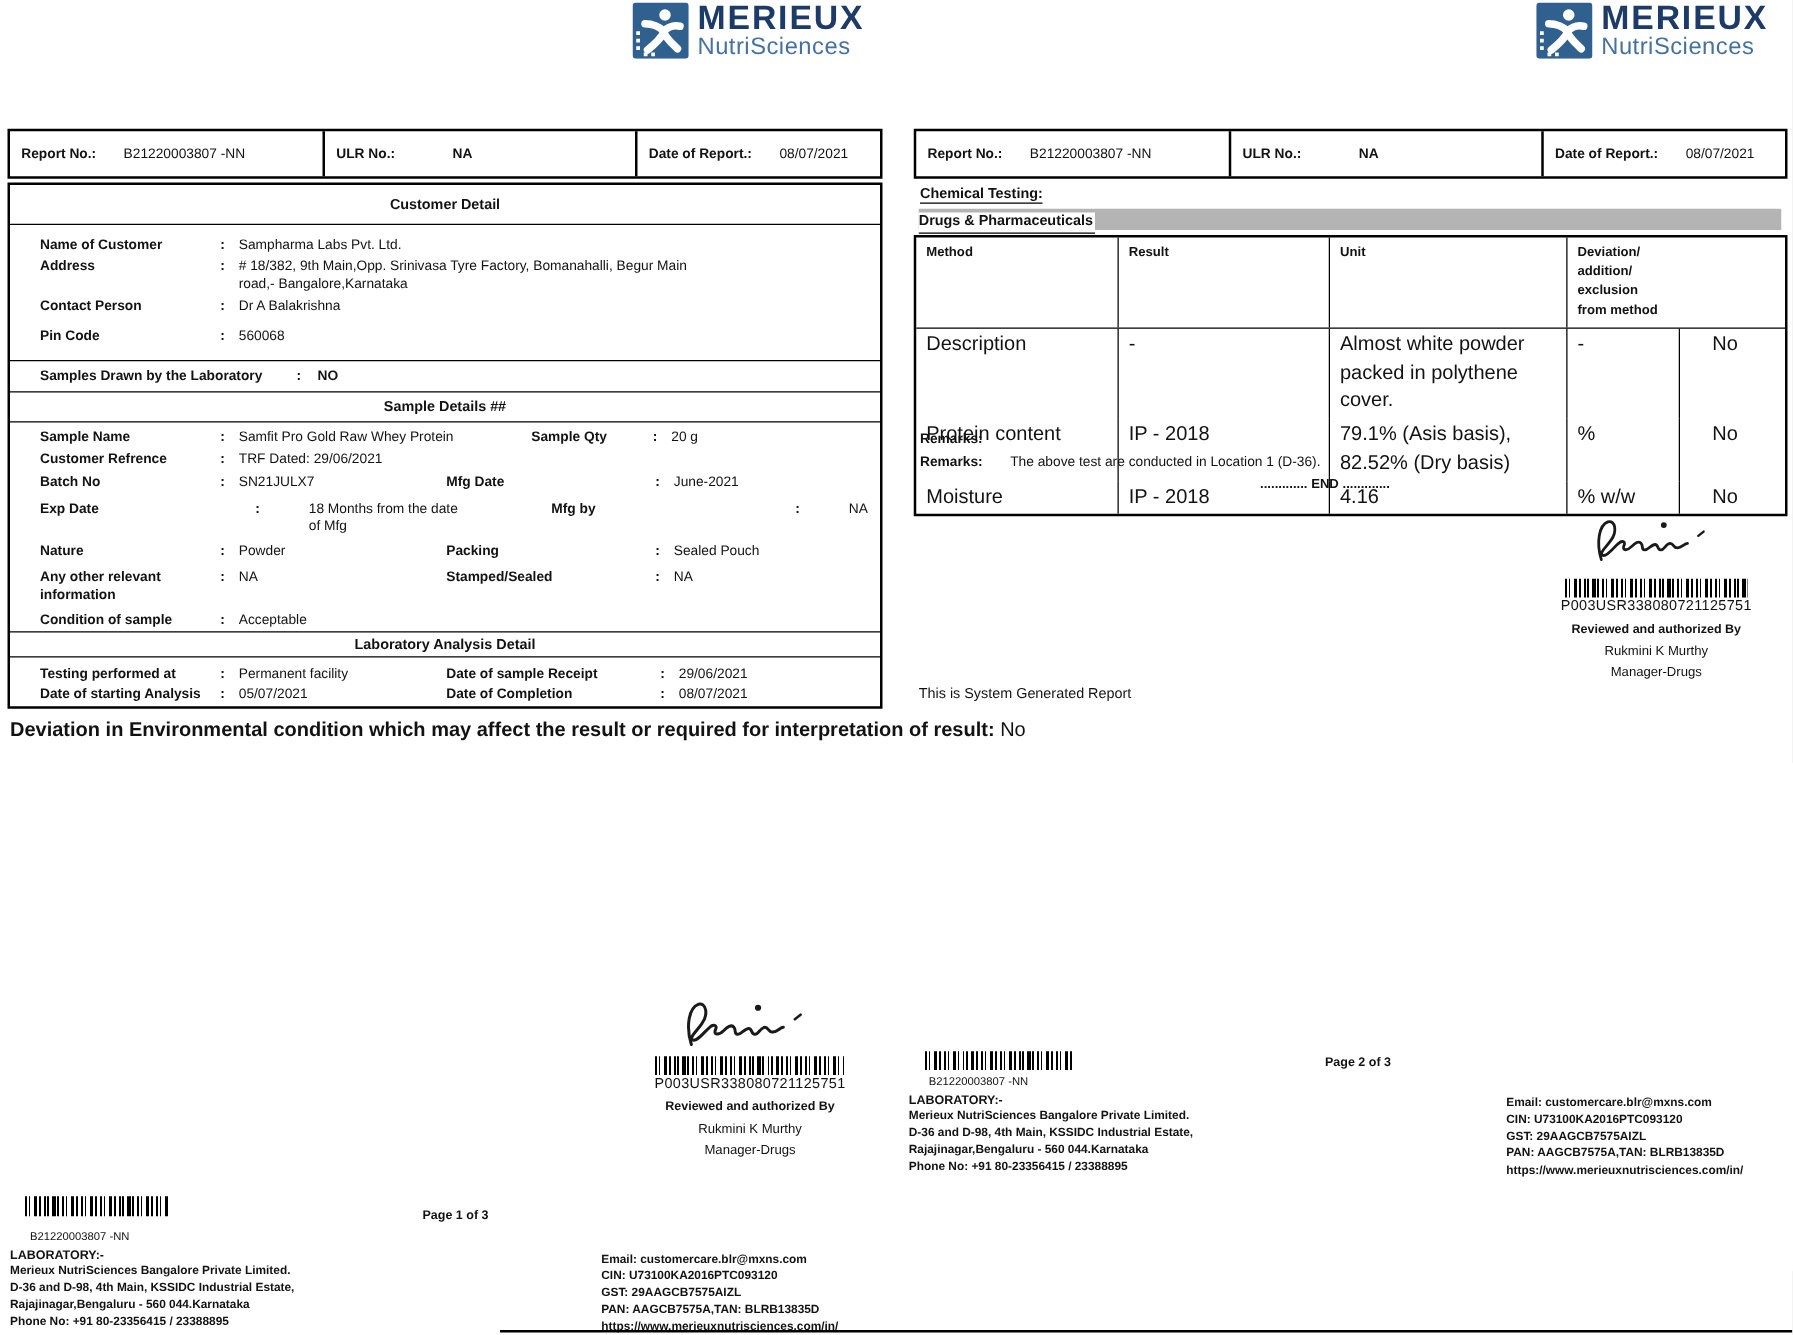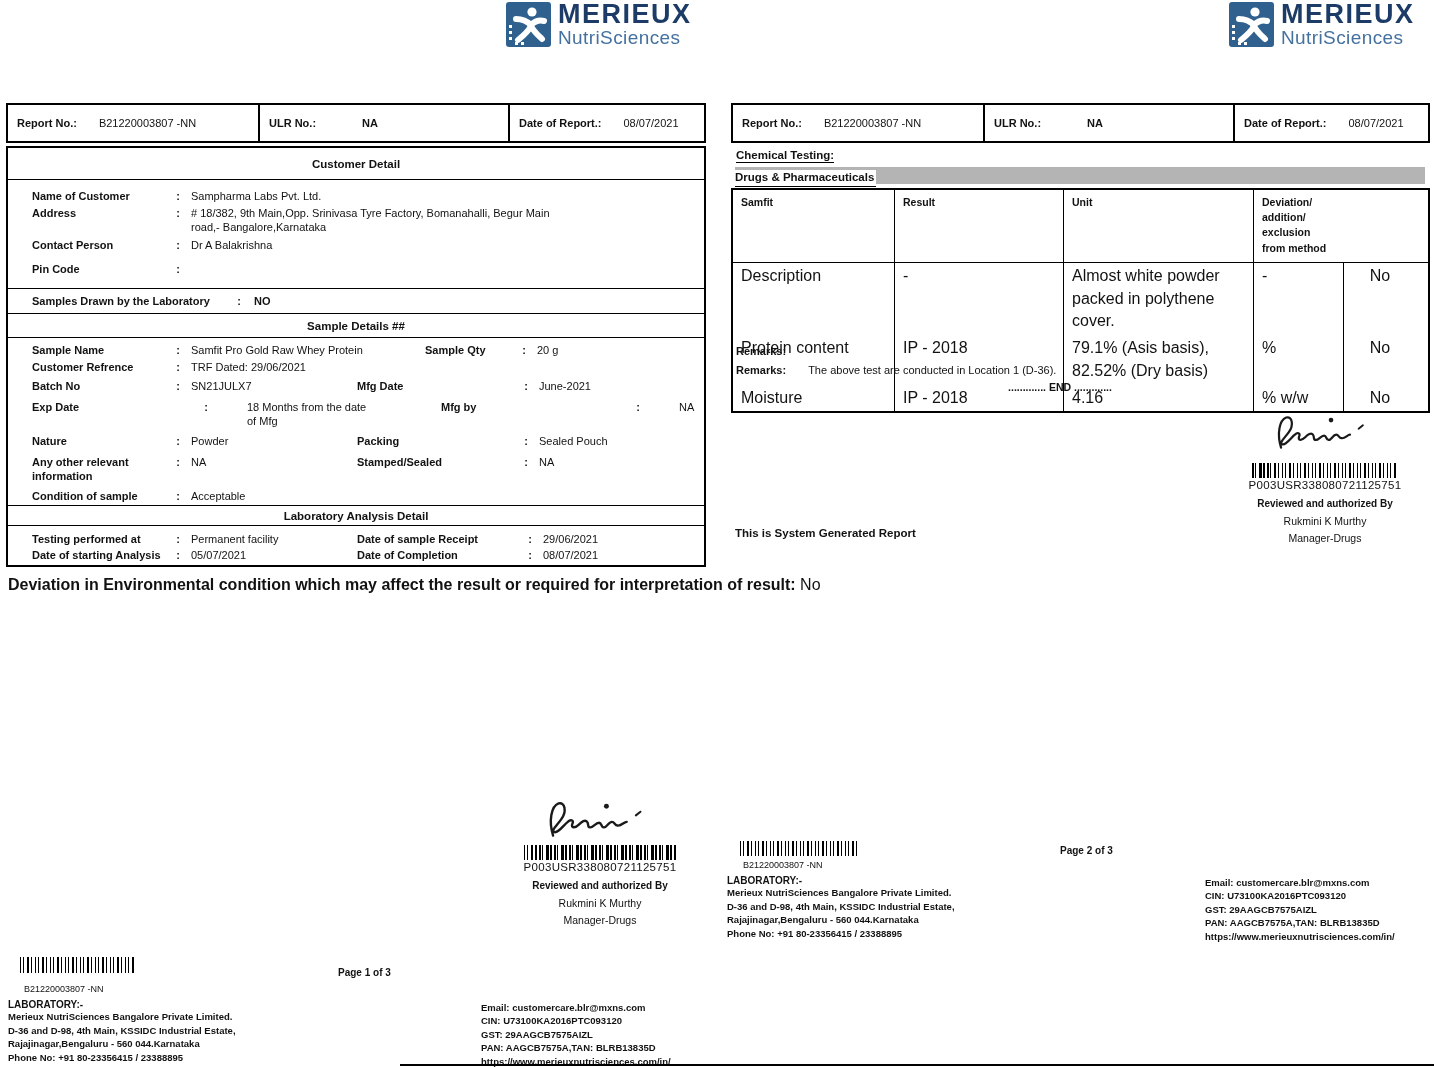--- a/index.html
+++ b/index.html
@@ -57,21 +57,21 @@
   .ch > div { padding: 5px 8px; font-size: 10.5px; font-weight: bold; border-right: 1.5px solid #000; min-height: 72px; line-height: 1.45; }
   .ch > div:last-child { border-right: none; }
   .cr > div { padding: 2px 8px; font-size: 16px; border-right: 1.5px solid #000; line-height: 1.42; }
   .cr > div:last-child { border-right: none; text-align: center; padding-right: 20px; }
   .cr .result { max-width: 148px; }
   .r1 { min-height: 30px; } .r2 { min-height: 28px; } .r3 { min-height: 16px; }
 
   .remarks-title { left: 736px; top: 345px; font-size: 11px; font-weight: bold; }
   .remarks-line  { left: 736px; top: 364px; font-size: 11px; display: flex; gap: 22px; }
   .end-line { left: 960px; top: 381px; width: 200px; text-align: center; font-size: 10.5px; font-weight: bold; }
-  .system-note { left: 735px; top: 527px; font-size: 11.5px; font-weight: bold; }
+  .system-note { left: 735px; top: 549px; font-size: 11.5px; font-weight: normal; }
 
   
   .sig { text-align: center; }
   .sig .script svg { display: block; margin: 0 auto; }
   .bc { background: repeating-linear-gradient(90deg,
         #000 0 1.5px, #fff 1.5px 3px, #000 3px 4px, #fff 4px 7px,
         #000 7px 9.5px, #fff 9.5px 11px, #000 11px 12.5px, #fff 12.5px 15px); }
   .sig .bc { height: 15px; margin: 2px auto 1px auto; }
   .sig .code { font-size: 11.5px; letter-spacing: 0.3px; }
   .sig .rev { font-size: 10px; font-weight: bold; margin-top: 7px; }
@@ -171,20 +171,21 @@
         </span>
       </div>
       <div class="row g3" style="min-height:24px;">
         <span class="l">Contact Person</span>
         <span class="c">:</span>
         <span>Dr A Balakrishna</span>
       </div>
       <div class="row g3" style="min-height:24px;">
         <span class="l">Pin Code</span>
         <span class="c">:</span>
+        <span>560068</span>
       </div>
     </div>
 
     <div class="sec row gs" style="height:25px; align-items:center;">
       <span class="l">Samples Drawn by the Laboratory</span>
       <span class="c">:</span>
       <span class="b" style="padding-left:2px;">NO</span>
     </div>
 
     <div class="band" style="height:24px;">Sample Details ##</div>
@@ -323,21 +324,21 @@
     </div>
   </div>
 
   <div class="abs chem-title">Chemical Testing:</div>
   <div class="abs graybar">
     <span class="inner">Drugs &amp; Pharmaceuticals</span>
   </div>
 
   <div class="abs ct">
     <div class="ch">
-      <div>Samfit</div>
+      <div>Method</div>
       <div>Result</div>
       <div>Unit</div>
       <div style="text-align:left;">
         <div>Deviation/</div>
         <div>addition/</div>
         <div>exclusion</div>
         <div>from method</div>
       </div>
     </div>
     <div class="cr r1">

